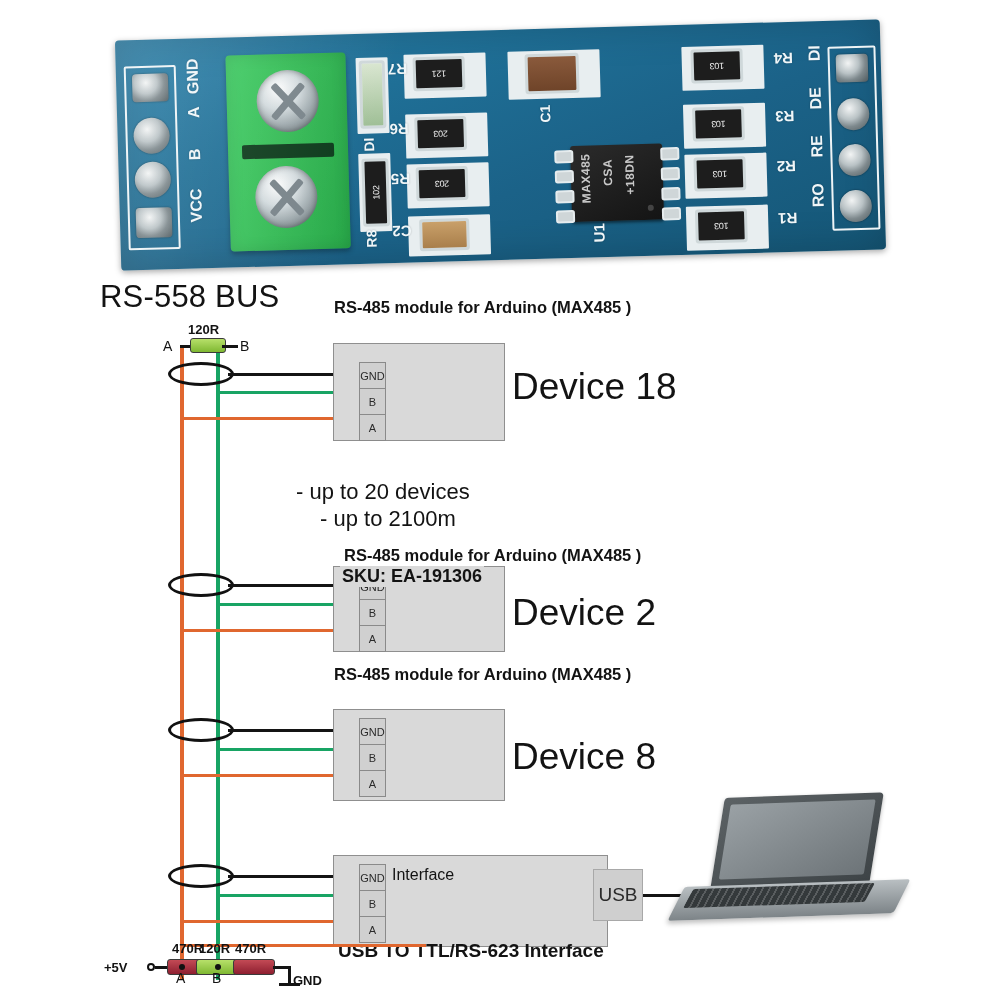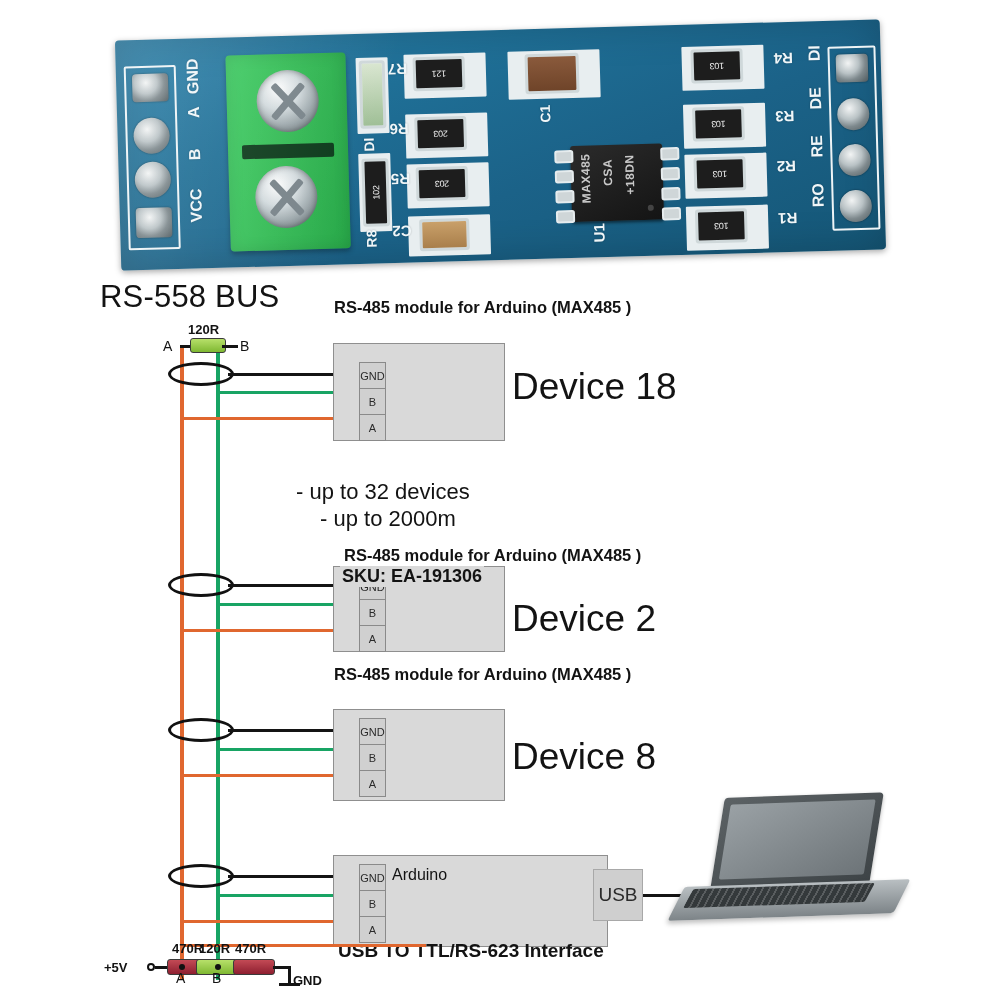--- a/index.html
+++ b/index.html
@@ -250,38 +250,38 @@
   <div class="w w-a" style="left:182px;top:417px;width:179px;height:3px;"></div>
 
   <div class="modbox" style="left:333px;top:343px;width:172px;height:98px;"></div>
   <div class="conn" style="left:359px;top:362px;height:79px;">
     <div class="connrow">GND</div>
     <div class="connrow">B</div>
     <div class="connrow">A</div>
   </div>
   <div class="txt t-dev" style="left:512px;top:366px;">Device 18</div>
 
-  <div class="txt t-note" style="left:296px;top:479px;">- up to 32 devices</div>
-  <div class="txt t-note" style="left:320px;top:506px;">- up to 2000m</div>
+  <div class="txt t-note" style="left:296px;top:479px;">- up to 20 devices</div>
+  <div class="txt t-note" style="left:320px;top:506px;">- up to 2100m</div>
 
   <div class="txt t-mod" style="left:344px;top:546px;">RS-485 module for Arduino (MAX485 )</div>
 
   <div class="ell" style="left:168px;top:573px;width:66px;height:24px;"></div>
   <div class="w w-g" style="left:228px;top:584px;width:133px;height:3px;"></div>
   <div class="w w-b" style="left:218px;top:603px;width:143px;height:3px;"></div>
   <div class="w w-a" style="left:182px;top:629px;width:179px;height:3px;"></div>
 
   <div class="modbox" style="left:333px;top:566px;width:172px;height:86px;"></div>
   <div class="conn" style="left:359px;top:573px;height:79px;">
     <div class="connrow">GND</div>
     <div class="connrow">B</div>
     <div class="connrow">A</div>
   </div>
   <div class="txt t-sku" style="left:340px;top:566px;background:#d9d9d9;padding:0 2px;">SKU: EA-191306</div>
-  <div class="txt t-dev" style="left:512px;top:592px;margin-top:6px;">Device 2</div>
+  <div class="txt t-dev" style="left:512px;top:592px;">Device 2</div>
 
   <div class="txt t-mod" style="left:334px;top:665px;">RS-485 module for Arduino (MAX485 )</div>
 
   <div class="ell" style="left:168px;top:718px;width:66px;height:24px;"></div>
   <div class="w w-g" style="left:228px;top:729px;width:133px;height:3px;"></div>
   <div class="w w-b" style="left:218px;top:748px;width:143px;height:3px;"></div>
   <div class="w w-a" style="left:182px;top:774px;width:179px;height:3px;"></div>
 
   <div class="modbox" style="left:333px;top:709px;width:172px;height:92px;"></div>
   <div class="conn" style="left:359px;top:718px;height:79px;">
@@ -295,21 +295,21 @@
   <div class="w w-g" style="left:228px;top:875px;width:133px;height:3px;"></div>
   <div class="w w-b" style="left:218px;top:894px;width:143px;height:3px;"></div>
   <div class="w w-a" style="left:182px;top:920px;width:179px;height:3px;"></div>
 
   <div class="modbox" style="left:333px;top:855px;width:275px;height:92px;"></div>
   <div class="conn" style="left:359px;top:864px;height:79px;">
     <div class="connrow">GND</div>
     <div class="connrow">B</div>
     <div class="connrow">A</div>
   </div>
-  <div class="txt t-opt" style="left:392px;top:866px;">Arduino</div>
+  <div class="txt t-opt" style="left:392px;top:866px;">Interface</div>
   <div class="usbbox" style="left:593px;top:869px;width:50px;height:52px;">USB</div>
   <div class="w w-g" style="left:643px;top:894px;width:50px;height:3px;"></div>
   <div class="txt t-usbcap" style="left:338px;top:940px;">USB TO TTL/RS-623 Interface</div>
 
   <div class="laptop">
     <div class="lid">
         <div class="scr"></div>
       </div>
     <div class="base"></div>
     <div class="kbd"></div>

